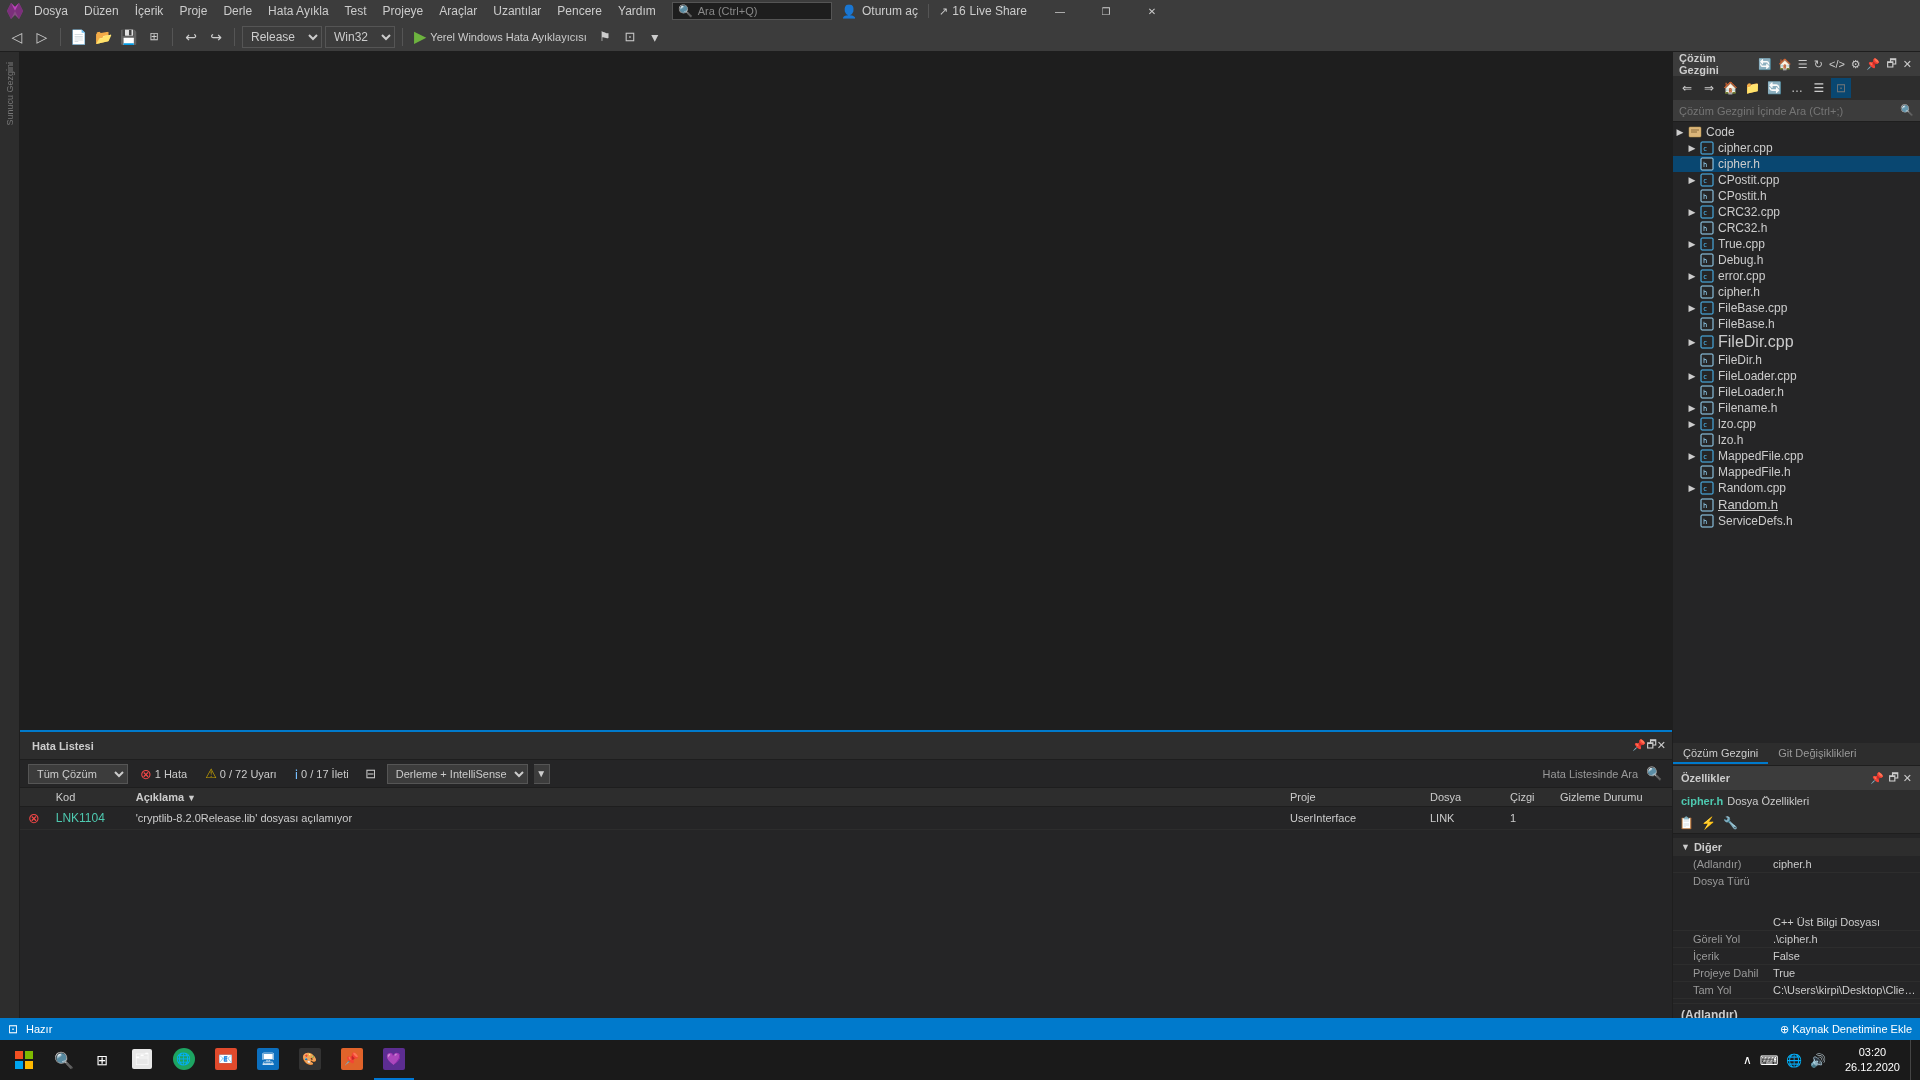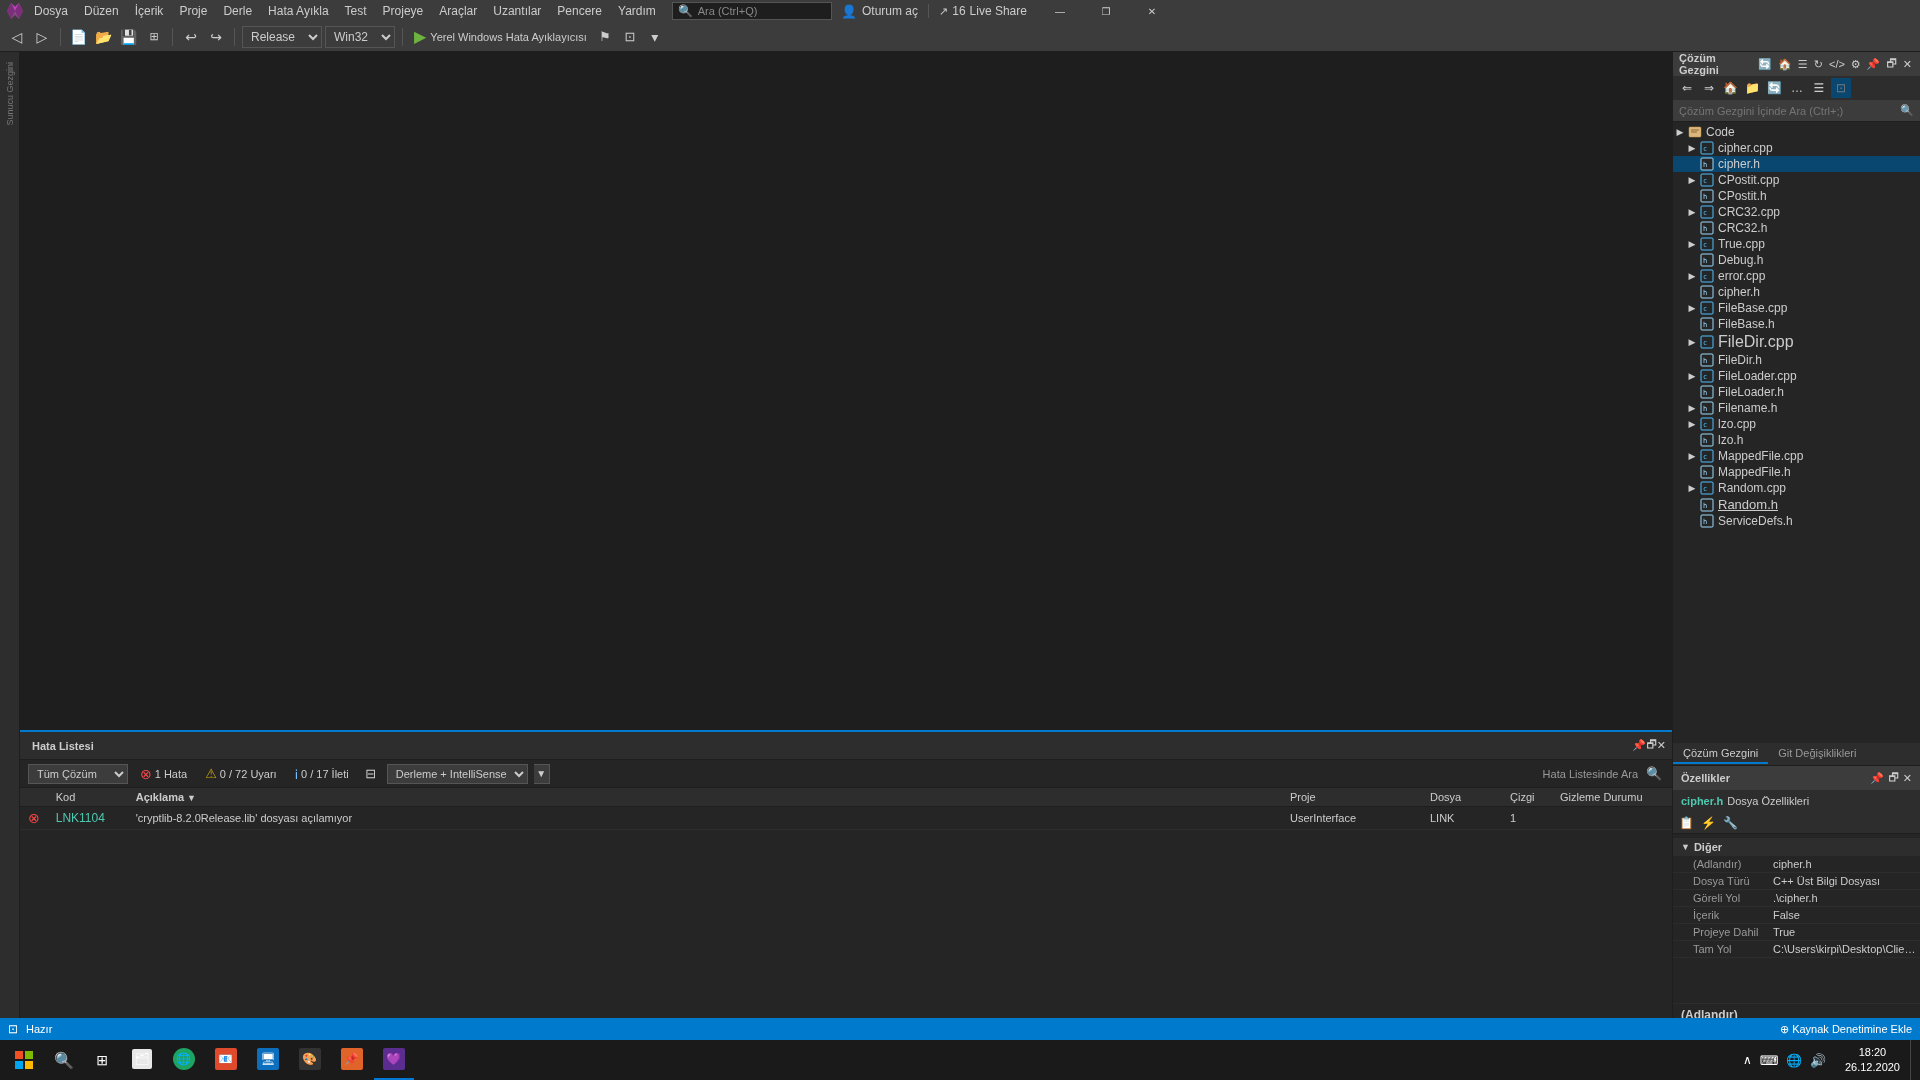--- a/index.html
+++ b/index.html
@@ -606,21 +606,21 @@
             <div style="display: flex; align-items: center; gap: 4px; font-size: 11px; font-weight: bold; color: rgb(204, 204, 204); padding: 3px 8px; cursor: pointer; background: rgb(45, 45, 45);">
               <span style="font-size:9px;">▼</span>
               <span>Diğer</span>
             </div>
             <div style="display: flex; padding: 2px 0px; border-bottom: 1px solid rgb(45, 45, 45);">
               <span style="width: 100px; color: rgb(153, 153, 153); font-size: 11px; flex-shrink: 0; padding-left: 20px;">(Adlandır)</span>
               <span style="color: rgb(204, 204, 204); font-size: 11px; flex: 1 1 0%; overflow: hidden; text-overflow: ellipsis; white-space: nowrap;">cipher.h</span>
             </div>
             <div style="display: flex; padding: 2px 0px; border-bottom: 1px solid rgb(45, 45, 45);">
               <span style="width: 100px; color: rgb(153, 153, 153); font-size: 11px; flex-shrink: 0; padding-left: 20px;">Dosya Türü</span>
-              <span style="color: rgb(204, 204, 204); font-size: 11px; flex: 1 1 0%; overflow: hidden; text-overflow: ellipsis; white-space: nowrap;">C++ Üst Bilgi Dosyası</span>
+              <span style="color: rgb(204, 204, 204); font-size: 11px; flex: 1 1 0%; overflow: hidden; text-overflow: ellipsis; white-space: nowrap; margin-top: 41px;">C++ Üst Bilgi Dosyası</span>
             </div>
             <div style="display: flex; padding: 2px 0px; border-bottom: 1px solid rgb(45, 45, 45);">
               <span style="width: 100px; color: rgb(153, 153, 153); font-size: 11px; flex-shrink: 0; padding-left: 20px;">Göreli Yol</span>
               <span style="color: rgb(204, 204, 204); font-size: 11px; flex: 1 1 0%; overflow: hidden; text-overflow: ellipsis; white-space: nowrap;">.\cipher.h</span>
             </div>
             <div style="display: flex; padding: 2px 0px; border-bottom: 1px solid rgb(45, 45, 45);">
               <span style="width: 100px; color: rgb(153, 153, 153); font-size: 11px; flex-shrink: 0; padding-left: 20px;">İçerik</span>
               <span style="color: rgb(204, 204, 204); font-size: 11px; flex: 1 1 0%; overflow: hidden; text-overflow: ellipsis; white-space: nowrap;">False</span>
             </div>
             <div style="display: flex; padding: 2px 0px; border-bottom: 1px solid rgb(45, 45, 45);">
@@ -685,17 +685,17 @@
     <span style="background:#5c2d91; border-radius:2px; width:22px; height:22px; display:flex; align-items:center; justify-content:center; font-size:12px; color:white;">💜</span>
   </div>
   <div style="flex:1;"></div>
   <div style="display:flex; align-items:center; gap:8px; margin-right:8px;">
     <span style="color:white; cursor:pointer; font-size:12px;">∧</span>
     <span style="color:white; cursor:pointer; font-size:13px;">⌨</span>
     <span style="color:white; cursor:pointer; font-size:13px;">🌐</span>
     <span style="color:white; cursor:pointer; font-size:13px;">🔊</span>
   </div>
   <div style="color:white; font-size:11px; text-align:center; cursor:pointer; padding:0 8px; line-height:1.4;">
-    <div>18:20</div>
+    <div>03:20</div>
     <div>26.12.2020</div>
   </div>
   <div style="width:6px; height:40px; cursor:pointer; border-left:1px solid #444;"></div>
 </div>
 
 </body></html>

